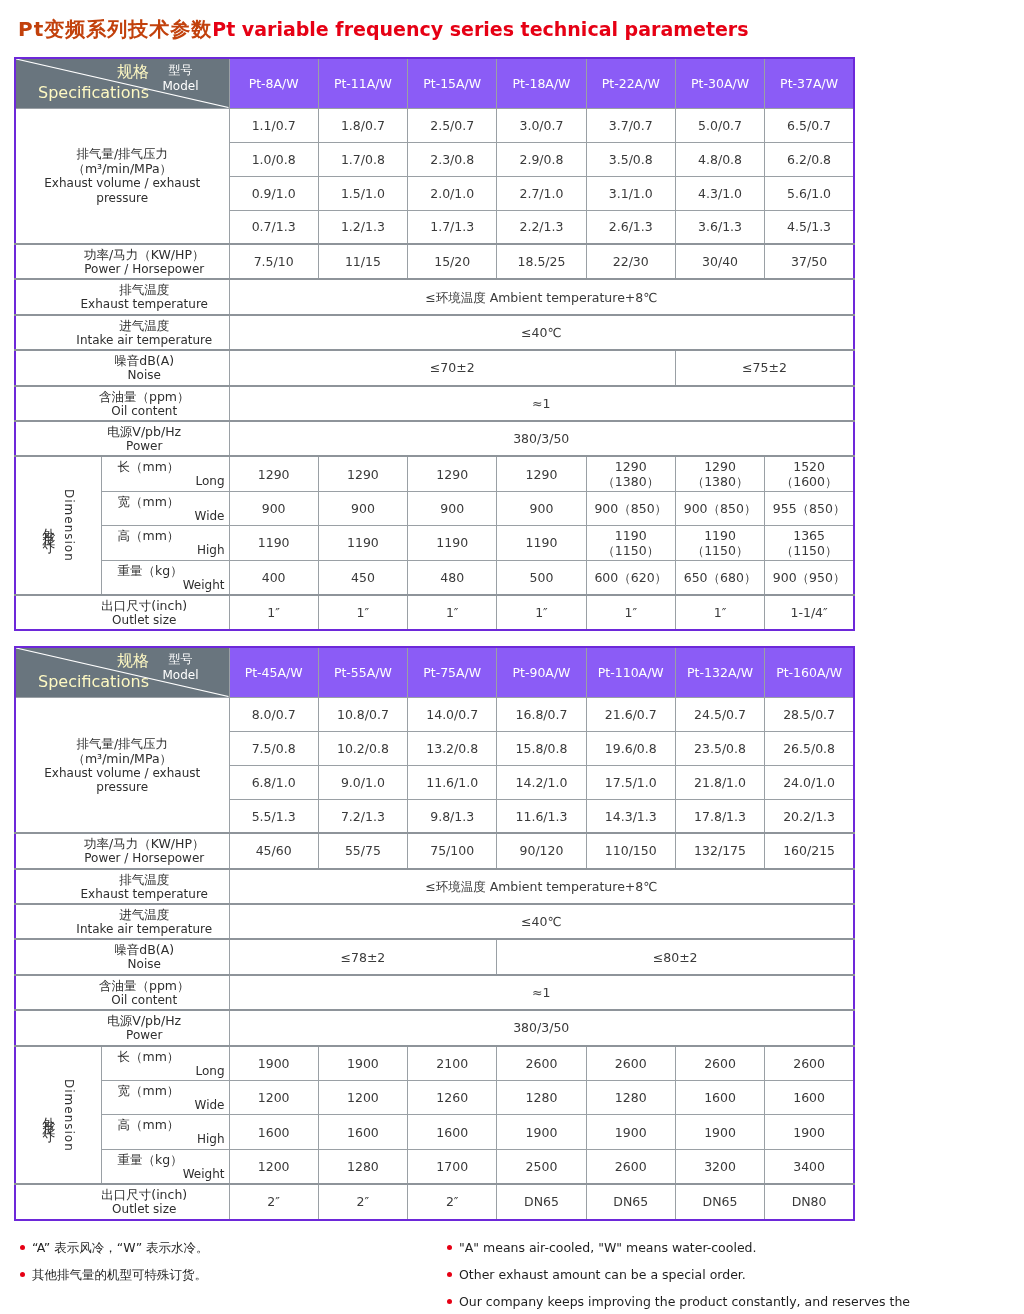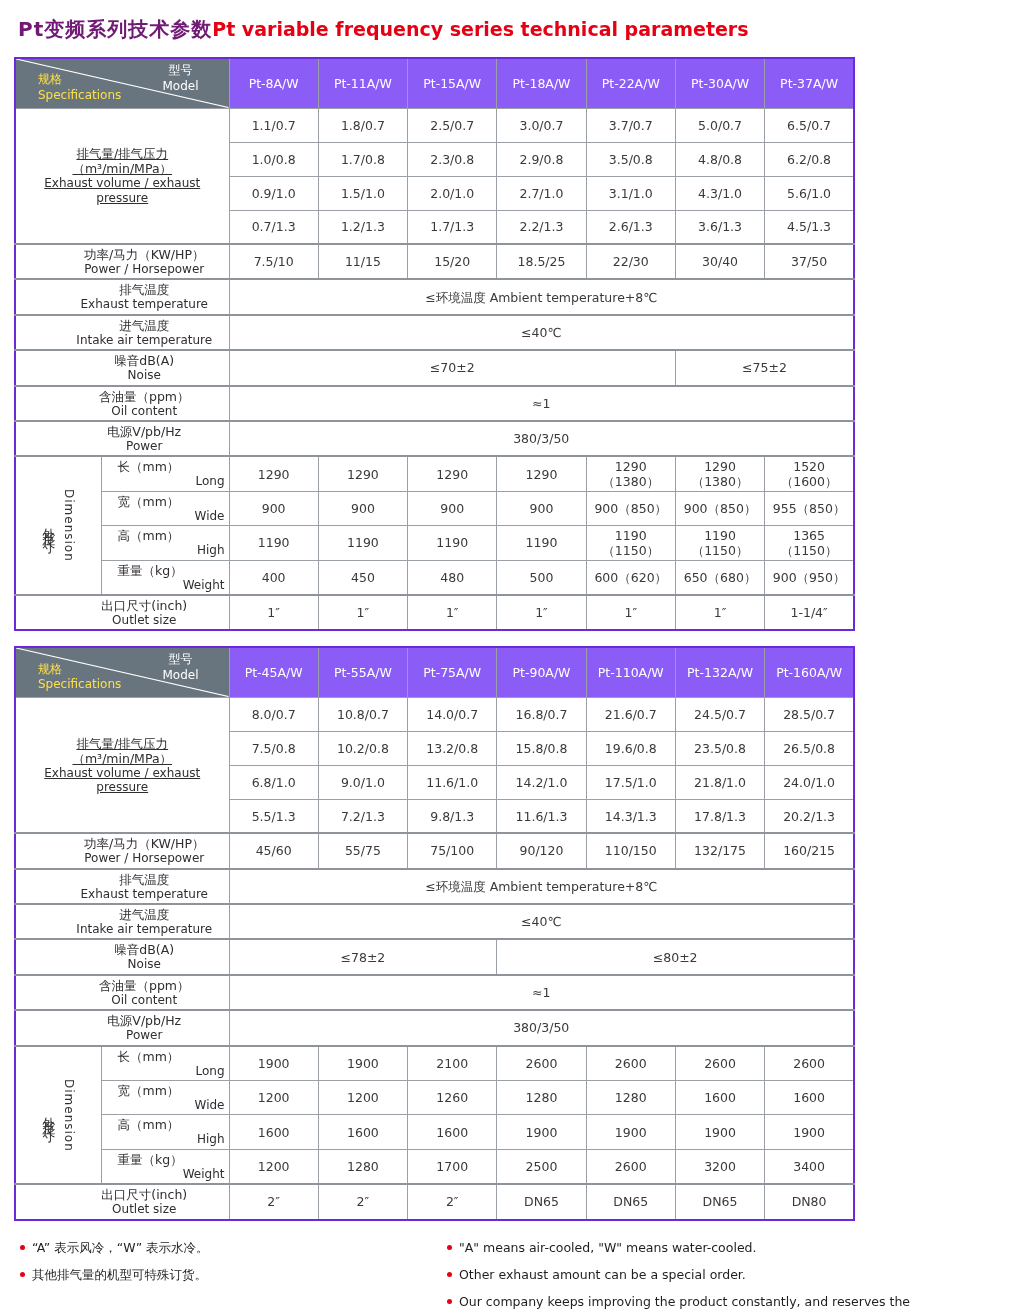--- a/index.html
+++ b/index.html
@@ -4,21 +4,21 @@
 <style>
   html,body{margin:0;padding:0;background:#fff;}
   body{
     width:1024px;height:1314px;
     font-family:"DejaVu Sans","Liberation Sans",sans-serif;
     color:#2e2e2e;position:relative;overflow:hidden;
   }
   .page{padding:12px 14px 0 14px;}
   
   .title-row{padding:4px 4px 14px 4px;white-space:nowrap;}
-  .title-zh{color:#701a75;font-size:20px;font-weight:bold;letter-spacing:1px;}
+  .title-zh{color:#c2410c;font-size:20px;font-weight:bold;letter-spacing:1px;}
   .title-en{color:#e60014;font-size:19px;font-weight:bold;letter-spacing:0;}
   
   table.spec{
     border-collapse:collapse;table-layout:fixed;width:841px;
     border:2px solid #6d28d9;background:#fff;
   }
   table.spec + table.spec{margin-top:15px;}
   table.spec td,table.spec th{
     border:1px solid #9aa0a5;overflow:hidden;
     font-size:12.5px;line-height:1.2;
@@ -33,28 +33,28 @@
   }
   th.corner{
     background:#69757e;position:relative;border:1px solid #eef0f1;padding:0;
   }
   th.corner svg.diag{position:absolute;left:0;top:0;width:100%;height:100%;}
   .corner-model{
     position:absolute;top:4px;right:30px;color:#fff;font-weight:normal;
     font-size:12px;text-align:center;line-height:1.3;
   }
   .corner-spec{
-    position:absolute;bottom:4px;left:22px;color:#fde047;font-weight:normal;
-    font-size:12px;text-align:left;line-height:1.3;
+    position:absolute;bottom:4px;left:22px;color:#fef9c3;font-weight:normal;
+    font-size:16px;text-align:right;line-height:1.3;
   }
   
   td.label{background:#fff;text-align:center;padding:2px 4px 2px 48px;}
   td.label .zh{font-size:12.5px;}
   td.label .en{font-size:12px;}
-  td.label.exh{text-align:center;padding:6px 6px;text-decoration:underline;}
+  td.label.exh{text-align:center;padding:6px 6px;}
   td.sublabel{background:#fff;text-align:left;padding:2px 4px 2px 16px;}
   td.sublabel .zh{font-size:12.5px;}
   td.sublabel .en{font-size:12px;text-align:right;}
   td.dimgroup{background:#fff;padding:0;}
   .vwrap{display:flex;justify-content:center;align-items:center;gap:5px;height:132px;}
   .vzh{writing-mode:vertical-rl;text-orientation:upright;font-size:13px;letter-spacing:4px;}
   .ven{writing-mode:vertical-rl;font-size:12px;letter-spacing:1px;}
   
   td.val{text-align:center;color:#3a3a3a;font-size:12.5px;background:#fff;}
   

